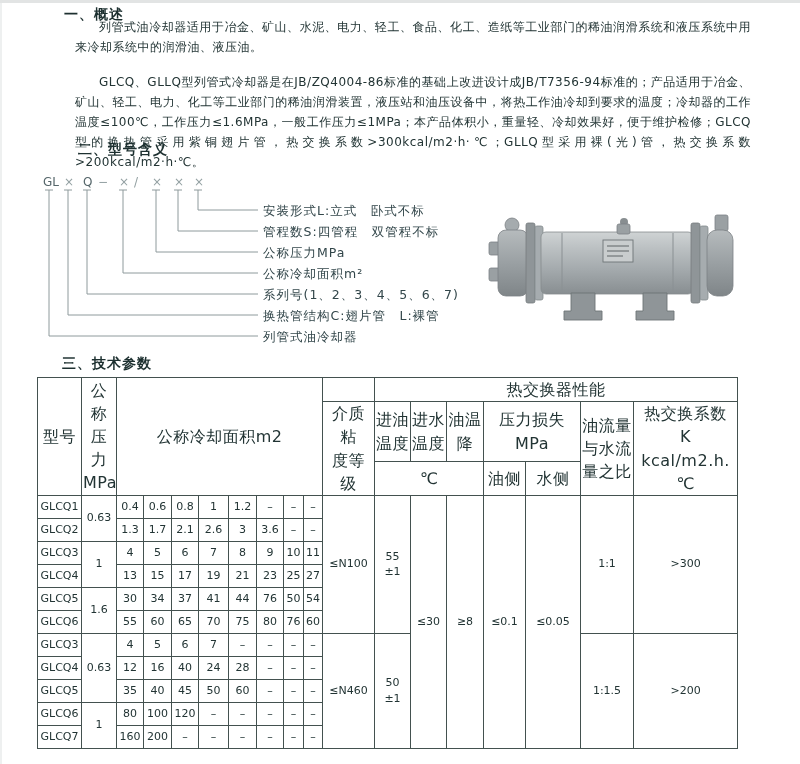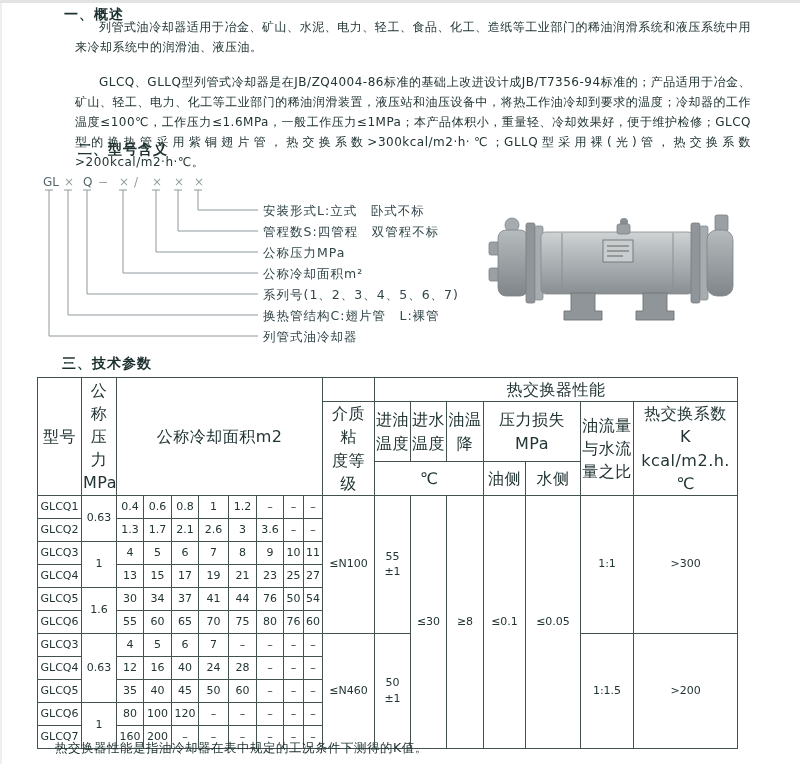--- a/index.html
+++ b/index.html
@@ -341,15 +341,14 @@
           <td>–</td>
           <td>–</td>
           <td>–</td>
           <td>–</td>
           <td>–</td>
           <td>–</td>
         </tr>
       </tbody>
     </table>
 
-  <p class="footnote" style="left:55px; top:740px;">热交换器性能是指油冷却器在表中规定的工况条件下测得的K值。</p>
 
 </div>
 
 </body></html>

